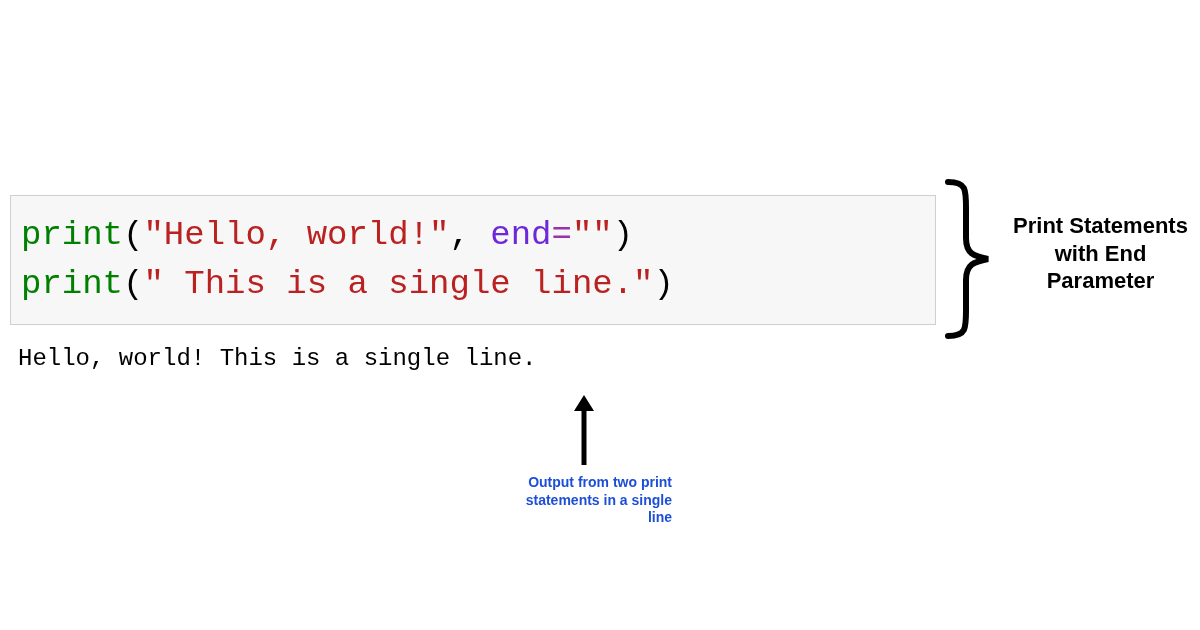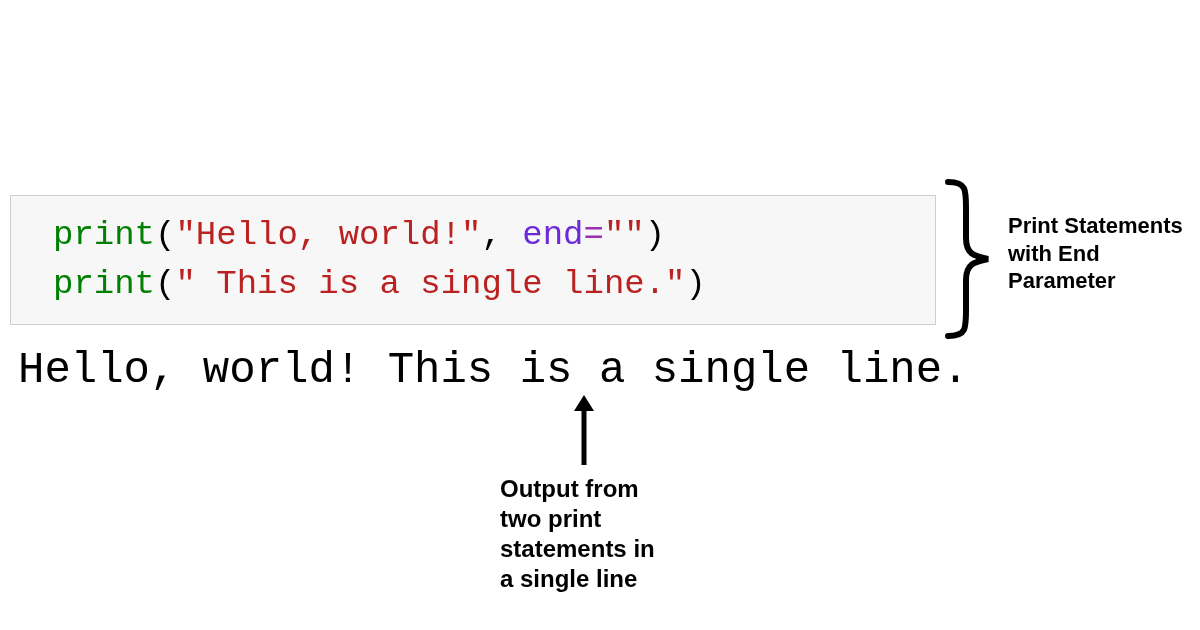--- a/index.html
+++ b/index.html
@@ -23,32 +23,32 @@
       background: #f7f7f7;
       border: 1px solid #cfcfcf;
       padding: 15px 10px;
     }
     .code-line {
       font-family: "Courier New", monospace;
       font-size: 34px;
       line-height: 1.45;
       white-space: pre;
     }
-    .syntax-func { color: #008000; margin-left: 32px; }
+    .syntax-func { color: #008000; }
     .syntax-paren { color: #000000; }
     .syntax-str { color: #BA2121; }
     .syntax-comma { color: #000000; }
     .syntax-arg { color: #6d28d9; }
     .syntax-eq { color: #9b30b0; }
     .output-line {
       position: absolute;
       left: 18px;
       top: 345px;
       font-family: "Courier New", monospace;
-      font-size: 44px;
+      font-size: 24px;
       color: #000000;
       white-space: pre;
     }
     .brace-container {
       position: absolute;
       left: 940px;
       top: 178px;
       width: 60px;
       height: 162px;
     }
@@ -57,21 +57,21 @@
       height: 100%;
     }
     .brace-label {
       position: absolute;
       left: 1008px;
       top: 212px;
       width: 185px;
       font-family: Arial, sans-serif;
       font-weight: 700;
       font-size: 22px;
-      text-align: left;
+      text-align: center;
       line-height: 1.25;
       color: #000000;
     }
     .arrow-container {
       position: absolute;
       left: 574px;
       top: 395px;
       width: 20px;
       height: 72px;
     }
@@ -79,24 +79,24 @@
       width: 100%;
       height: 100%;
     }
     .arrow-label {
       position: absolute;
       left: 500px;
       top: 474px;
       width: 172px;
       font-family: Arial, sans-serif;
       font-weight: 700;
-      font-size: 24px;
-      text-align: left;
+      font-size: 14px;
+      text-align: right;
       line-height: 1.25;
-      color: #000000;
+      color: #1d4ed8;
     }
   </style>
 </head>
 <body>
 
 <div class="code-box">
   <div class="code-line"><span class="syntax-func">print</span><span class="syntax-paren">(</span><span class="syntax-str">"Hello, world!"</span><span class="syntax-comma">,</span><span class="syntax-arg"> </span><span class="syntax-arg">end</span><span class="syntax-eq">=</span><span class="syntax-str">""</span><span class="syntax-paren">)</span></div>
   <div class="code-line"><span class="syntax-func">print</span><span class="syntax-paren">(</span><span class="syntax-str">" This is a single line."</span><span class="syntax-paren">)</span></div>
 </div>
 

